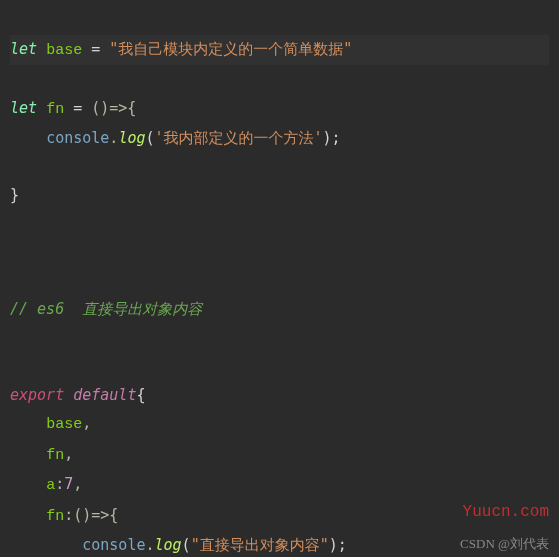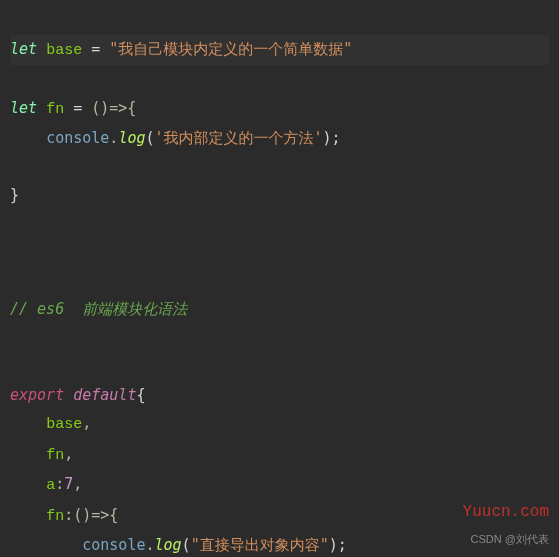--- a/index.html
+++ b/index.html
@@ -38,40 +38,40 @@
     right: 10px;
     bottom: 30px;
     color: #c9302c;
     font-family: Liberation Mono, monospace;
     font-size: 16px;
     opacity: 0.95;
   }
   .watermark2 {
     position: absolute;
     right: 10px;
-    bottom: 7px;
+    bottom: 0;
     color: #8a8a8a;
-    font-family: Liberation Sans, sans-serif;
-    font-size: 11px;
+    font-family: Liberation Serif, serif;
+    font-size: 13px;
   }
 </style>
 </head>
 <body>
 
 <div class="code">
 <span class="highlight-line"><span class="kw-let">let</span> <span class="ident">base</span> <span class="op">=</span> <span class="string">"我自己模块内定义的一个简单数据"</span></span>
 
 <span><span class="kw-let">let</span> <span class="ident">fn</span> <span class="op">=</span> <span class="punct">()=&gt;{</span></span>
 <span>    <span class="obj">console</span><span class="punct">.</span><span class="method">log</span><span class="paren">(</span><span class="string">'我内部定义的一个方法'</span><span class="paren">);</span></span>
 
 <span><span class="brace">}</span></span>
 
 
 
-<span><span class="comment">// es6  前端模块化语法</span></span>
+<span><span class="comment">// es6  直接导出对象内容</span></span>
 
 
 <span><span class="kw-export">export</span> <span class="kw-default">default</span><span class="brace">{</span></span>
 <span>    <span class="ident">base</span><span class="punct">,</span></span>
 <span>    <span class="ident">fn</span><span class="punct">,</span></span>
 <span>    <span class="ident">a</span><span class="punct">:</span><span class="num">7</span><span class="punct">,</span></span>
 <span>    <span class="ident">fn</span><span class="punct">:</span><span class="punct">()=&gt;{</span></span>
 <span>        <span class="obj">console</span><span class="punct">.</span><span class="method">log</span><span class="paren">(</span><span class="string">"直接导出对象内容"</span><span class="paren">);</span></span>
 <span>    <span class="brace">}</span></span>
 

